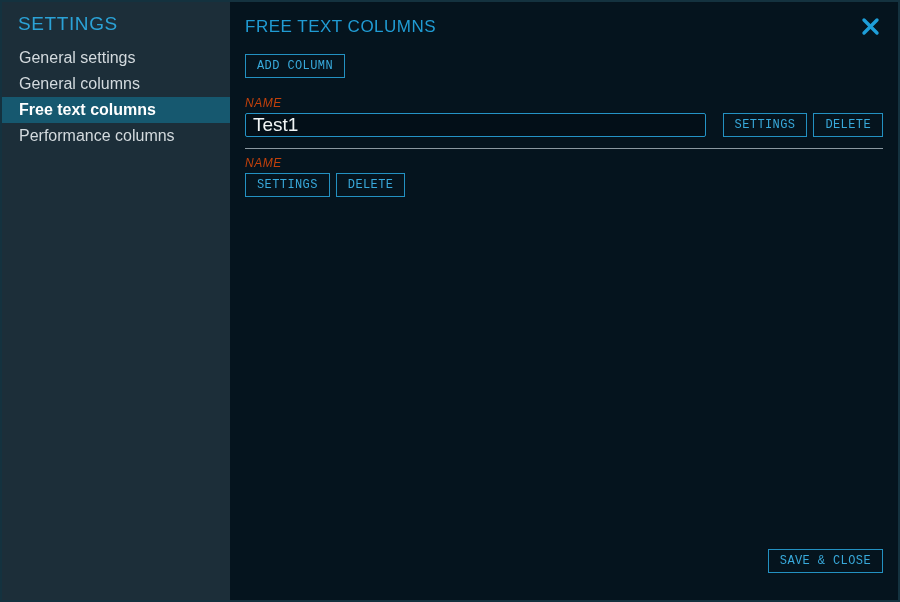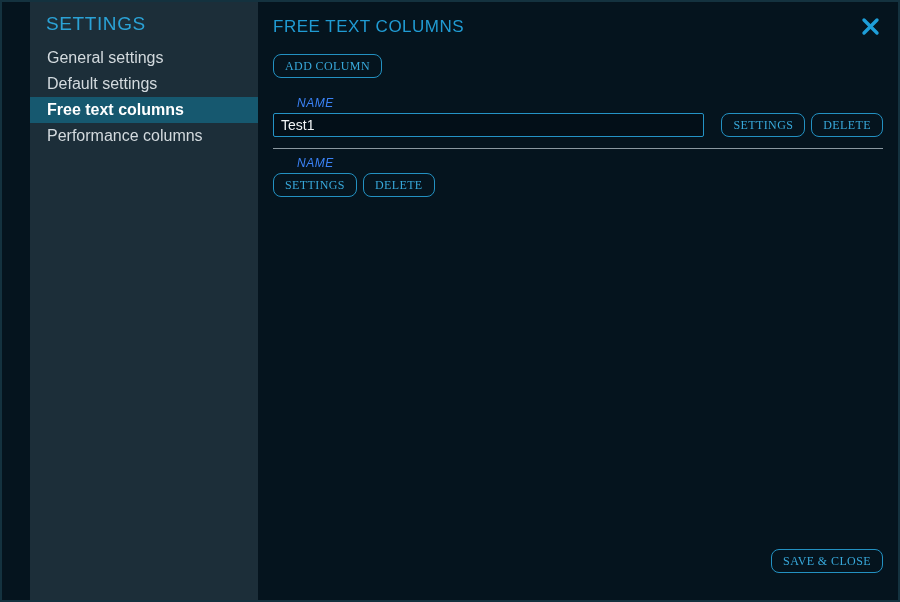--- a/index.html
+++ b/index.html
@@ -5,21 +5,20 @@
   * { margin: 0; padding: 0; box-sizing: border-box; }
   html, body { width: 900px; height: 602px; overflow: hidden; }
   body {
     font-family: "Liberation Sans", "DejaVu Sans", sans-serif;
     background: #05141e;
   }
   .window {
     width: 900px; height: 602px;
     display: flex;
     border: 2px solid #14323f;
-    padding-left: 28px;
   }
 
   
   .sidebar {
     width: 228px;
     flex: 0 0 228px;
     background: #1c2e39;
     height: 100%;
   }
   .sidebar-title {
@@ -68,54 +67,53 @@
   .close-btn {
     background: none;
     border: none;
     cursor: pointer;
     padding: 2px;
     line-height: 0;
   }
   .btn {
     background: transparent;
     border: 1px solid #2391c2;
-    border-radius: 8px;
+    border-radius: 0;
     color: #38a9db;
-    font-family: Liberation Serif, serif;
+    font-family: Liberation Mono, monospace;
     font-size: 12px;
     letter-spacing: 0.4px;
     height: 24px;
     padding: 0 11px;
     cursor: pointer;
     white-space: nowrap;
   }
   .add-btn { margin-bottom: 18px; }
 
   .name-label {
-    color: #3b82f6;
+    color: #c2410c;
     font-size: 12px;
     font-style: italic;
     letter-spacing: 0.5px;
     margin-bottom: 3px;
-    margin-left: 24px;
   }
   .row-controls {
     display: flex;
     align-items: center;
     gap: 6px;
   }
   .name-input {
     flex: 1;
     height: 24px;
     background: #030f18;
     border: 1px solid #2493c6;
     border-radius: 2px;
     color: #f1f5f6;
     font-family: inherit;
-    font-size: 14px;
+    font-size: 19px;
     padding: 0 7px;
     margin-right: 11px;
     outline: none;
   }
   .row-separator {
     border: none;
     border-top: 1px solid #8b98a0;
     margin: 11px 0 7px 0;
   }
   .save-btn {
@@ -126,21 +124,21 @@
 </style>
 </head>
 <body>
 
 <div class="window">
 
   <aside class="sidebar">
     <h1 class="sidebar-title">SETTINGS</h1>
     <nav>
       <div class="nav-item">General settings</div>
-      <div class="nav-item">Default settings</div>
+      <div class="nav-item">General columns</div>
       <div class="nav-item active">Free text columns</div>
       <div class="nav-item">Performance columns</div>
     </nav>
   </aside>
 
   <main class="content">
 
     <div class="content-header">
       <h2 class="page-title">FREE TEXT COLUMNS</h2>
       <button class="close-btn">

